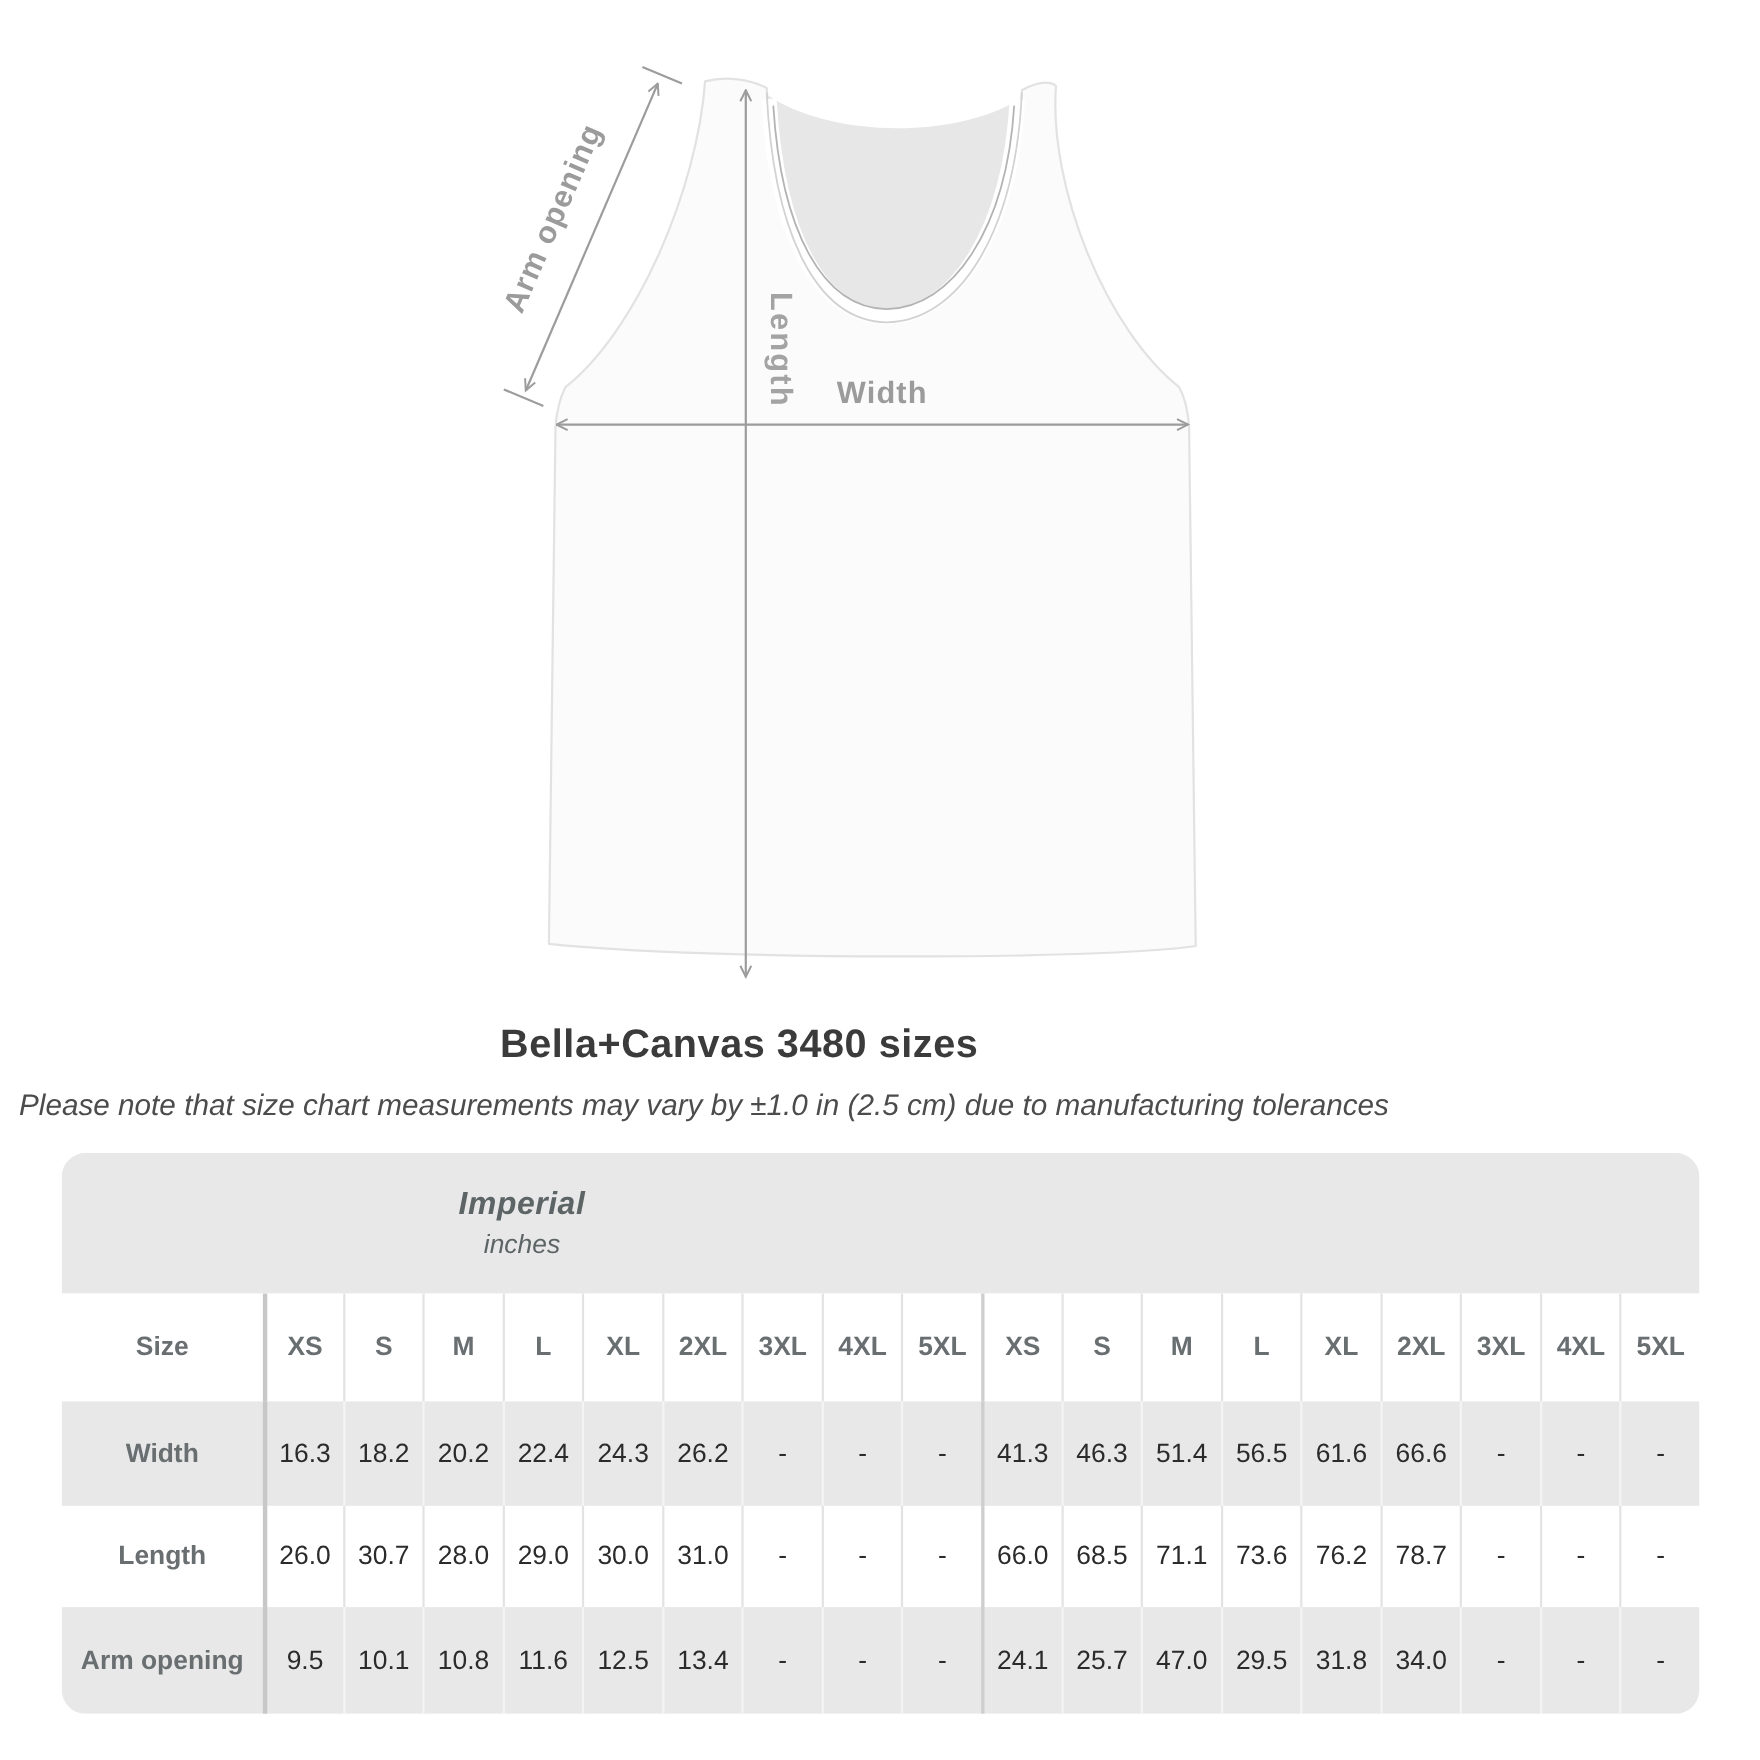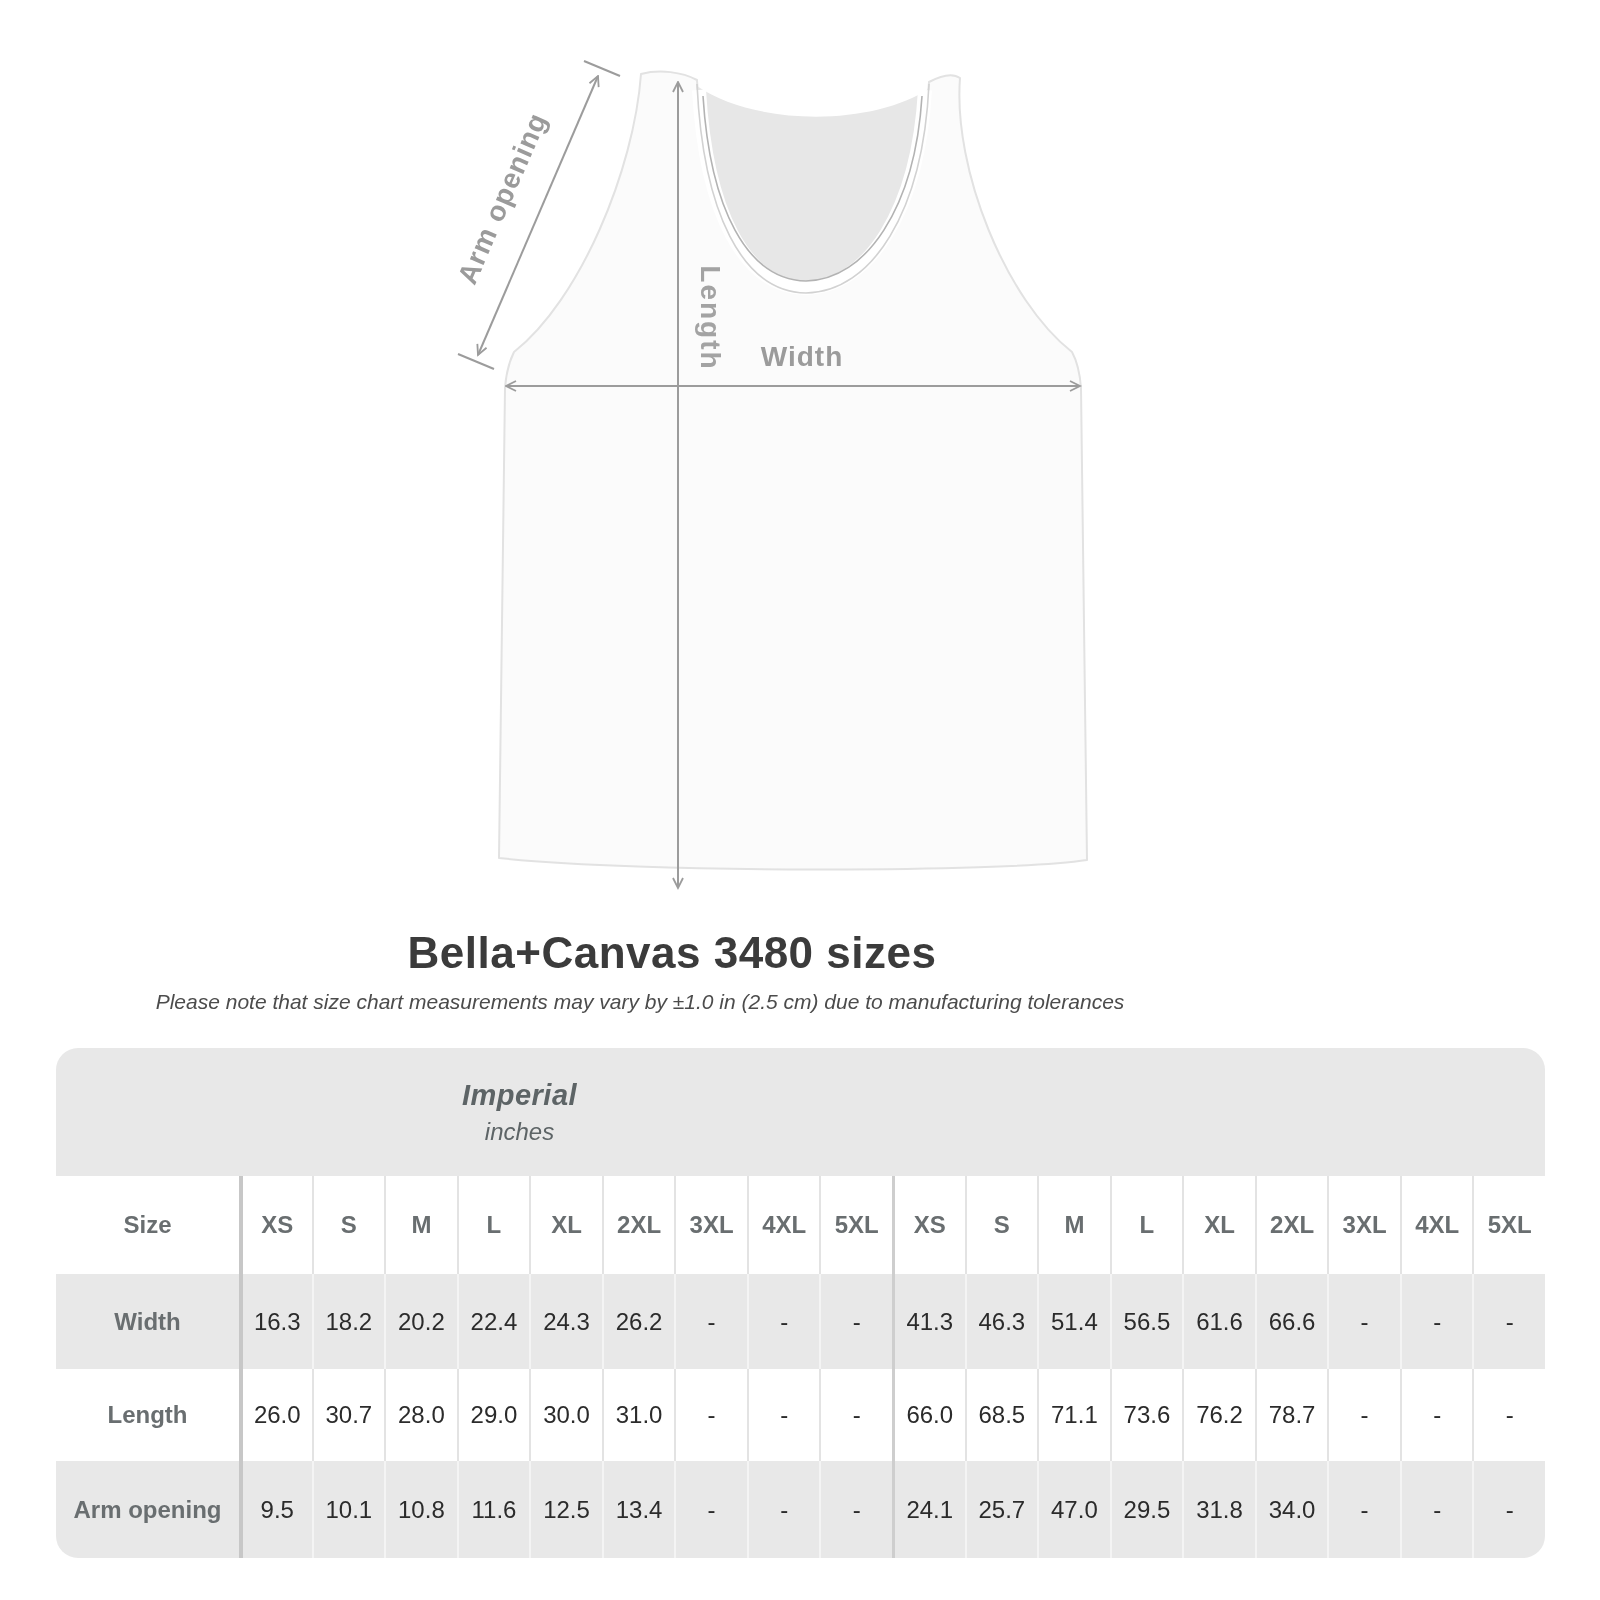--- a/index.html
+++ b/index.html
@@ -4,34 +4,34 @@
 <style>
   html,body{margin:0;padding:0;}
   body{
     width:1600px;height:1600px;position:relative;overflow:hidden;
     background:#ffffff;
     font-family:"Liberation Sans", sans-serif;
   }
   .diagram-wrap{position:absolute;left:0;top:0;width:1600px;height:920px;}
   .page-title{
     position:absolute;left:0;top:928px;width:1344px;text-align:center;
-    font-size:44px;font-weight:bold;color:#3b3b3b;letter-spacing:.5px;
+    font-size:36px;font-weight:bold;color:#3b3b3b;letter-spacing:.5px;
   }
   .tolerance-note{
     position:absolute;left:0;top:990px;width:1280px;text-align:center;
-    font-size:21px;font-style:italic;color:#4c4c4c;
+    font-size:27px;font-style:italic;color:#4c4c4c;
   }
   .size-table{
     position:absolute;left:56px;top:1048px;width:1489px;
     border-radius:22px;overflow:hidden;background:#ffffff;
   }
   .units-header{
     display:flex;background:#e8e8e8;height:128px;
   }
-  .units-section{display:flex;flex-direction:column;align-items:center;justify-content:center;gap:6px;padding-left:45px;}
+  .units-section{display:flex;flex-direction:column;align-items:center;justify-content:center;gap:6px;}
   .units-section.imperial{width:837px;}
   .units-section.metric{flex:1;}
   .units-label{font-size:29px;font-weight:bold;font-style:italic;color:#5d6466;letter-spacing:.5px;}
   .units-sub{font-size:24px;font-style:italic;color:#5d6466;}
   .trow{
     display:grid;
     grid-template-columns:183px repeat(18,1fr);
     align-items:stretch;background:#ffffff;
   }
   .trow.header-row{height:98px;}

